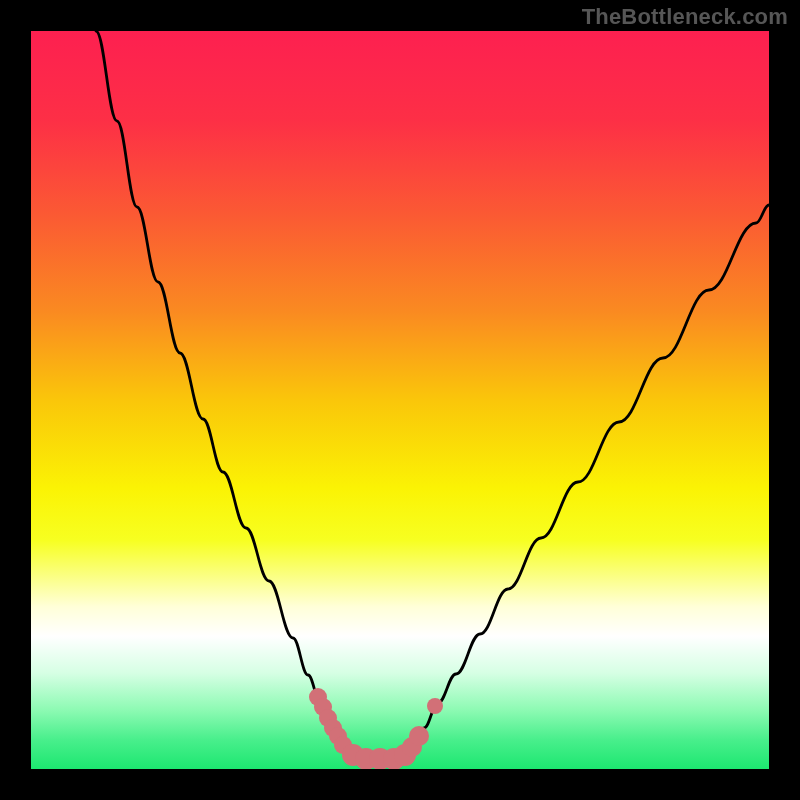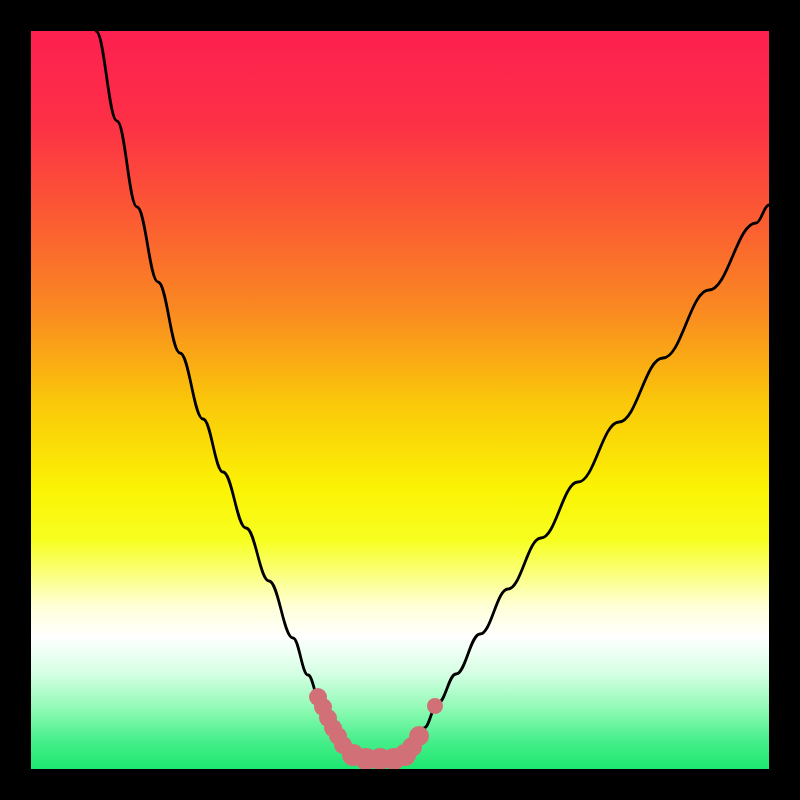--- a/index.html
+++ b/index.html
@@ -77,13 +77,14 @@
         <circle cx="322" cy="724" r="11" fill="#d27077"></circle>
         <circle cx="335" cy="728" r="11" fill="#d27077"></circle>
         <circle cx="349" cy="728" r="11" fill="#d27077"></circle>
         <circle cx="363" cy="728" r="11" fill="#d27077"></circle>
         <circle cx="374" cy="724" r="11" fill="#d27077"></circle>
         <circle cx="381" cy="716" r="10" fill="#d27077"></circle>
         <circle cx="388" cy="705" r="10" fill="#d27077"></circle>
         <circle cx="404" cy="675" r="8" fill="#d27077"></circle>
       </svg>
   </div>
+  <div class="watermark">TheBottleneck.com</div>
 </div>
 
 </body></html>

